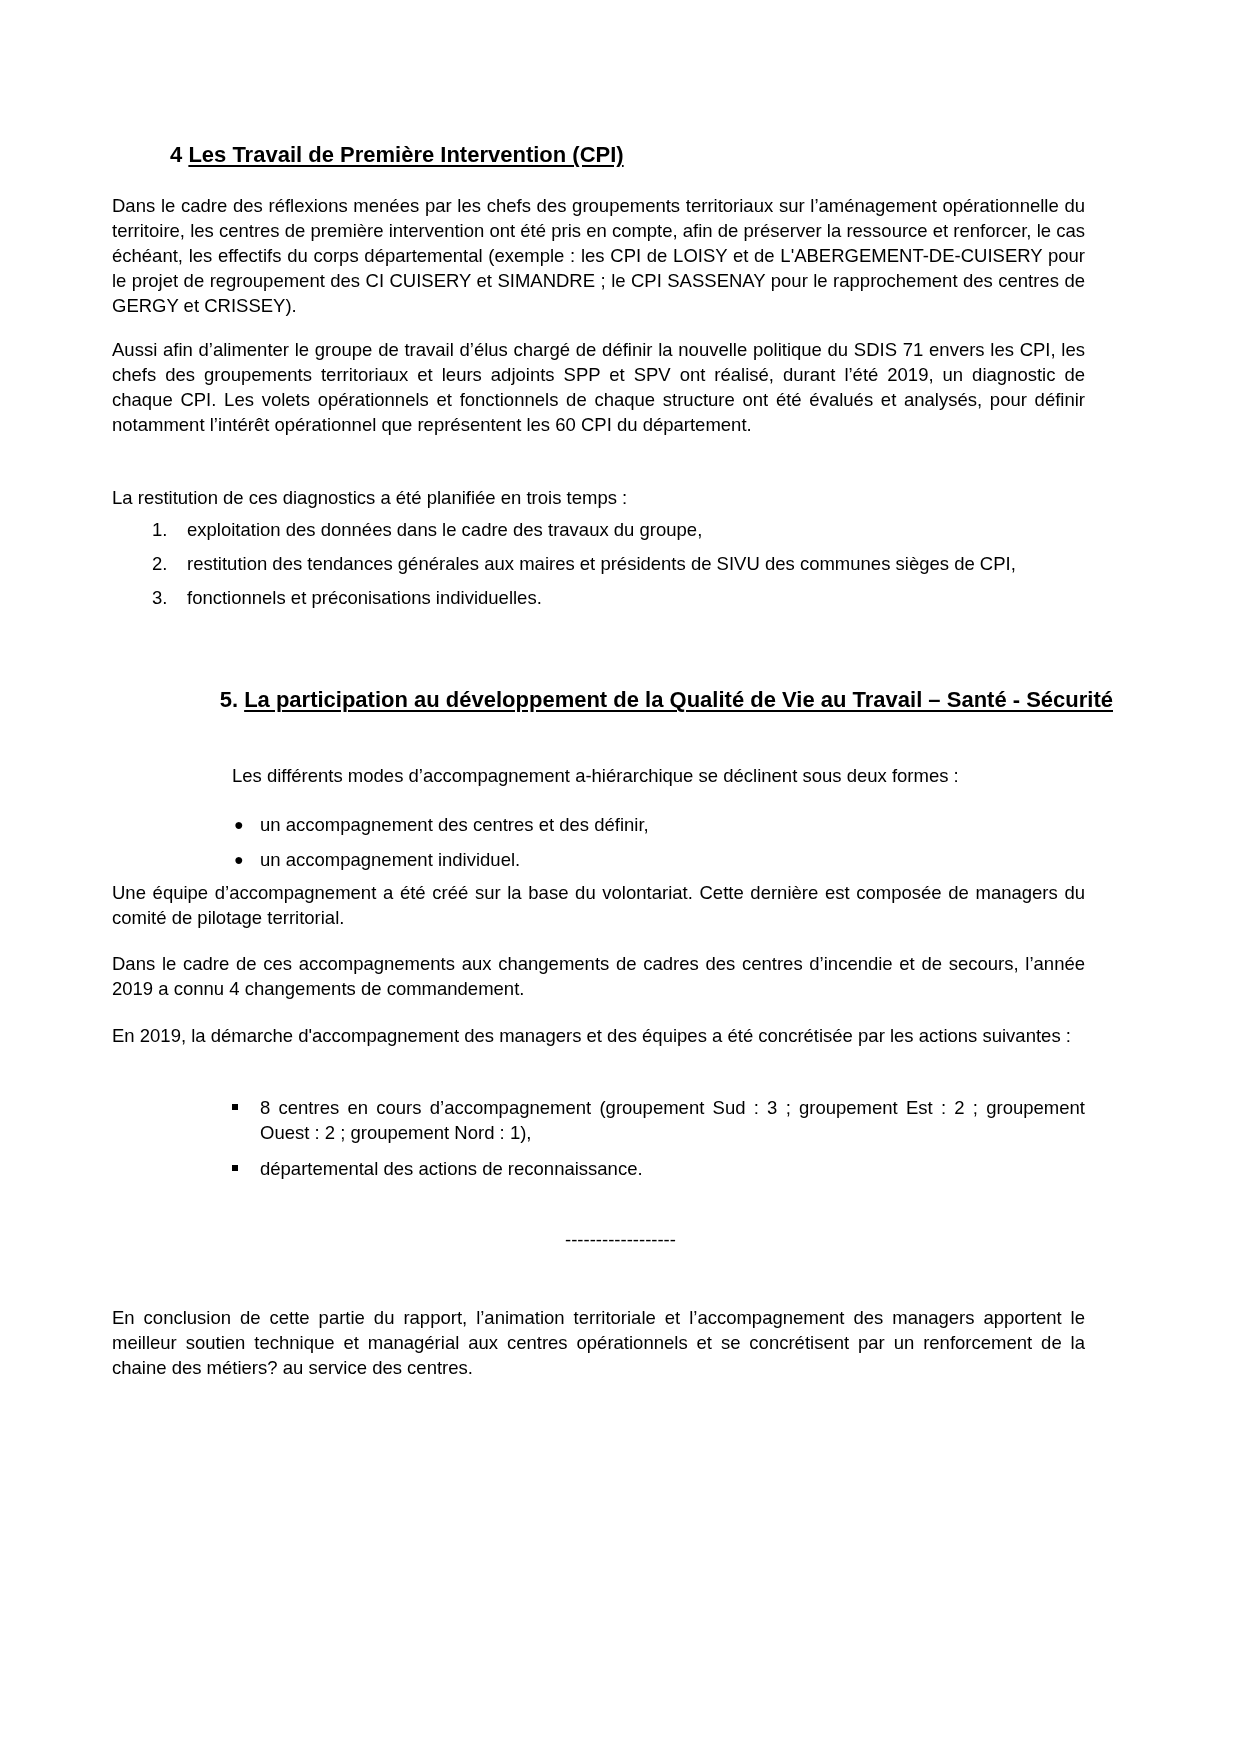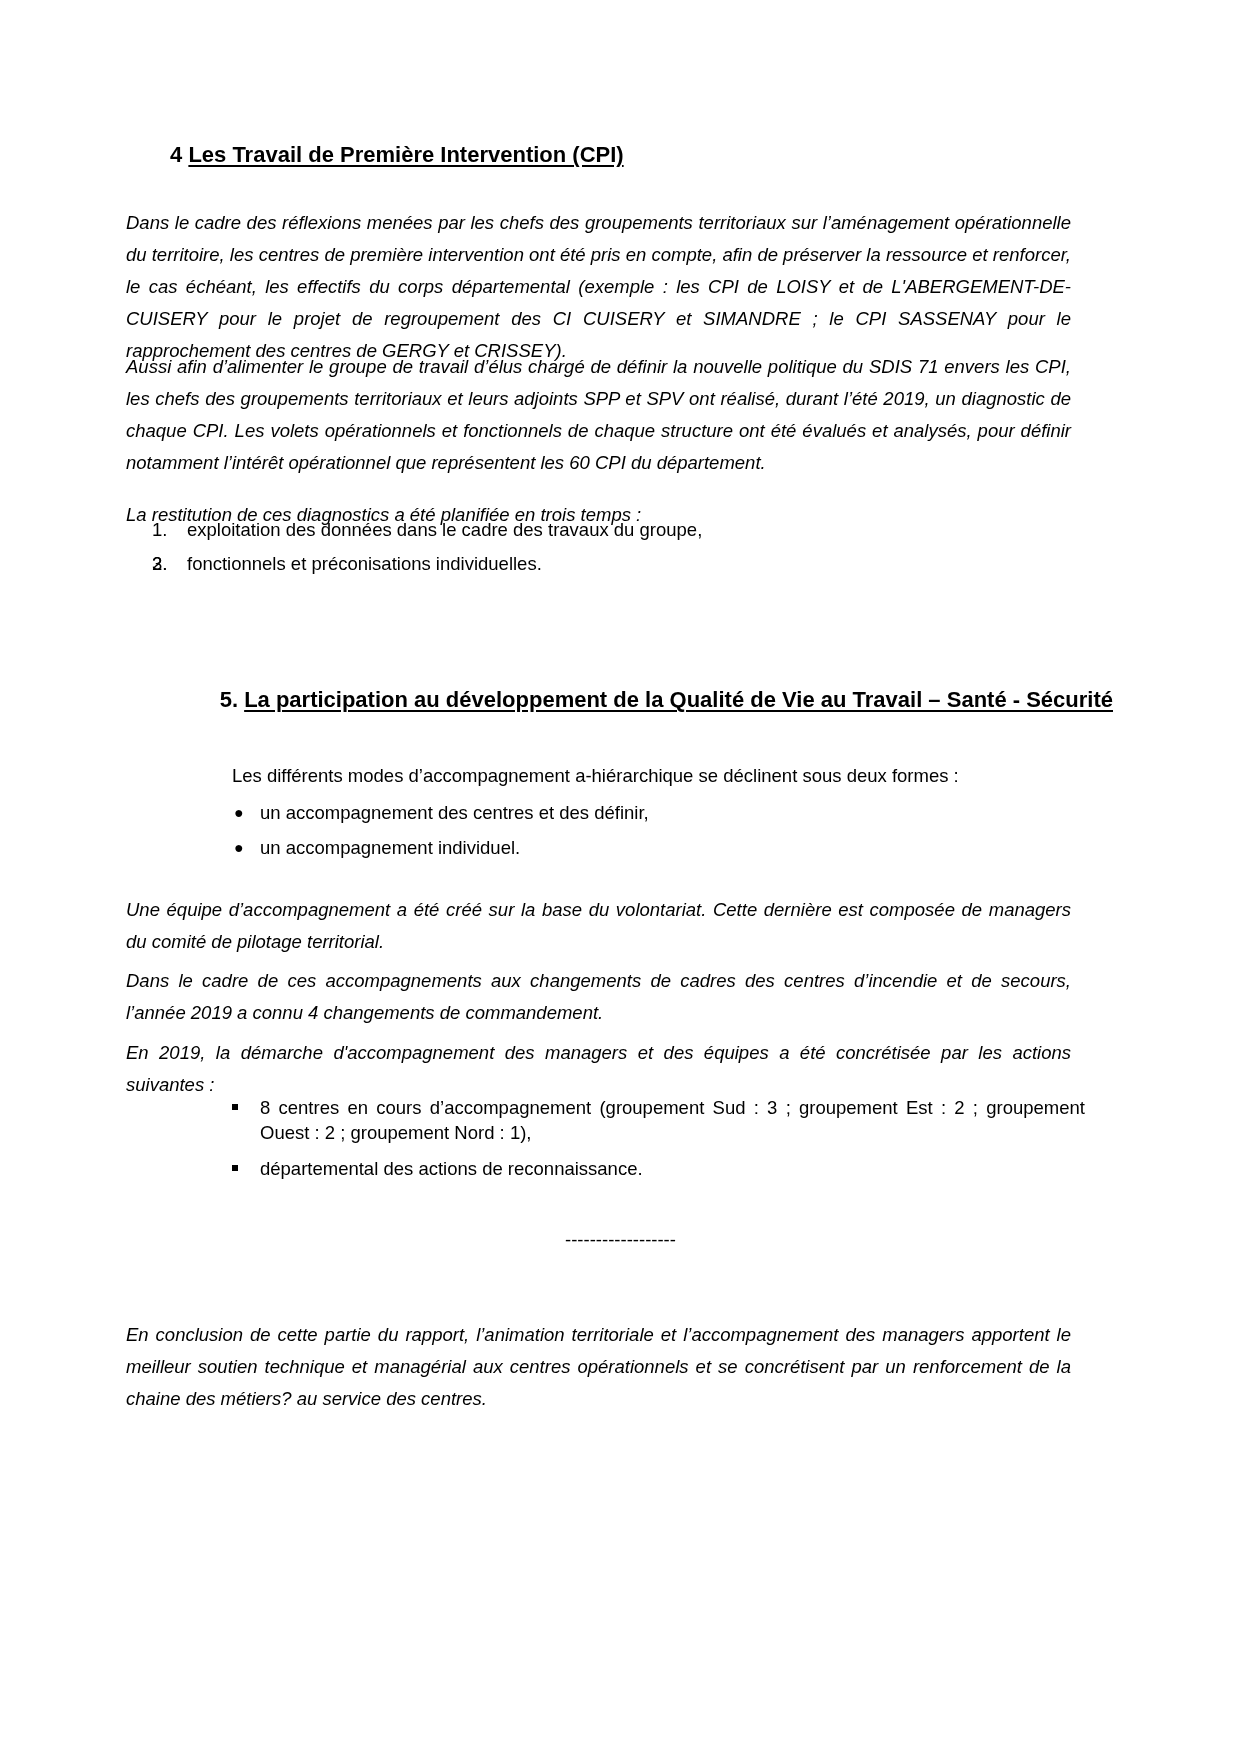--- a/index.html
+++ b/index.html
@@ -1,36 +1,36 @@
 <!DOCTYPE html>
 <html><head>
   <meta charset="utf-8">
   <style>
     html, body { margin: 0; padding: 0; background: #ffffff; }
     body {
       width: 1241px; height: 1755px; position: relative; overflow: hidden;
       font-family: "Liberation Sans", sans-serif; color: #000;
       font-size: 18.5px;
     }
-    p { margin: 14px; line-height: 32px; text-align: justify; font-style: italic; }
+    p { margin: 0; line-height: 25px; text-align: justify; }
     .h1 {
       position: absolute; left: 170px; top: 142px; font-weight: bold; font-size: 22px;
       line-height: 26px;
     }
     .h1 .t, .h2 .t { text-decoration: underline; text-decoration-thickness: 2px; text-underline-offset: 3px; }
     .block { position: absolute; left: 112px; width: 973px; }
     .ol { position: absolute; left: 112px; width: 973px; }
     .ol .item { position: relative; padding-left: 75px; line-height: 25px; margin-bottom: 9px; }
     .ol .num { position: absolute; left: 40px; top: 0; }
     .h2 {
       position: absolute; left: 172px; top: 686px; width: 913px; font-weight: bold; font-size: 22px;
       line-height: 27px; padding-left: 28px; text-indent: -28px; text-align: right;
     }
     .ul { position: absolute; left: 232px; width: 853px; }
-    .ul .intro { line-height: 25px; margin-bottom: 12px; }
+    .ul .intro { line-height: 25px; margin-bottom: 24px; }
     .ul .item { position: relative; padding-left: 28px; line-height: 25px; margin-bottom: 10px; }
     .ul .bullet { position: absolute; left: 2px; top: 0; font-size: 16px; }
     .sq { position: absolute; left: 232px; width: 853px; margin-top: 13px; }
     .sq .item { position: relative; padding-left: 28px; line-height: 25px; margin-bottom: 11px; text-align: justify; }
     .sq .bullet { position: absolute; left: 0; top: 9px; width: 6px; height: 6px; background: #000; }
     .sep { position: absolute; left: 0; width: 1241px; top: 1230px; text-align: center; line-height: 20px; letter-spacing: 0; }
   </style>
 </head>
 <body>
 
@@ -51,20 +51,21 @@
   <p>La restitution de ces diagnostics a été planifiée en trois temps :</p>
 </div>
 
 <div class="ol" style="top:517px;">
   <div class="item">
     <span class="num">1.</span>
     <span>exploitation des données dans le cadre des travaux du groupe,</span>
   </div>
   <div class="item">
     <span class="num">2.</span>
+    <span>restitution des tendances générales aux maires et présidents de SIVU des communes sièges de CPI,</span>
   </div>
   <div class="item">
     <span class="num">3.</span>
     <span>fonctionnels et préconisations individuelles.</span>
   </div>
 </div>
 
 <div class="h2">
   <span>5.</span>
   <span class="t">La participation au développement de la Qualité de Vie au Travail – Santé - Sécurité</span>

